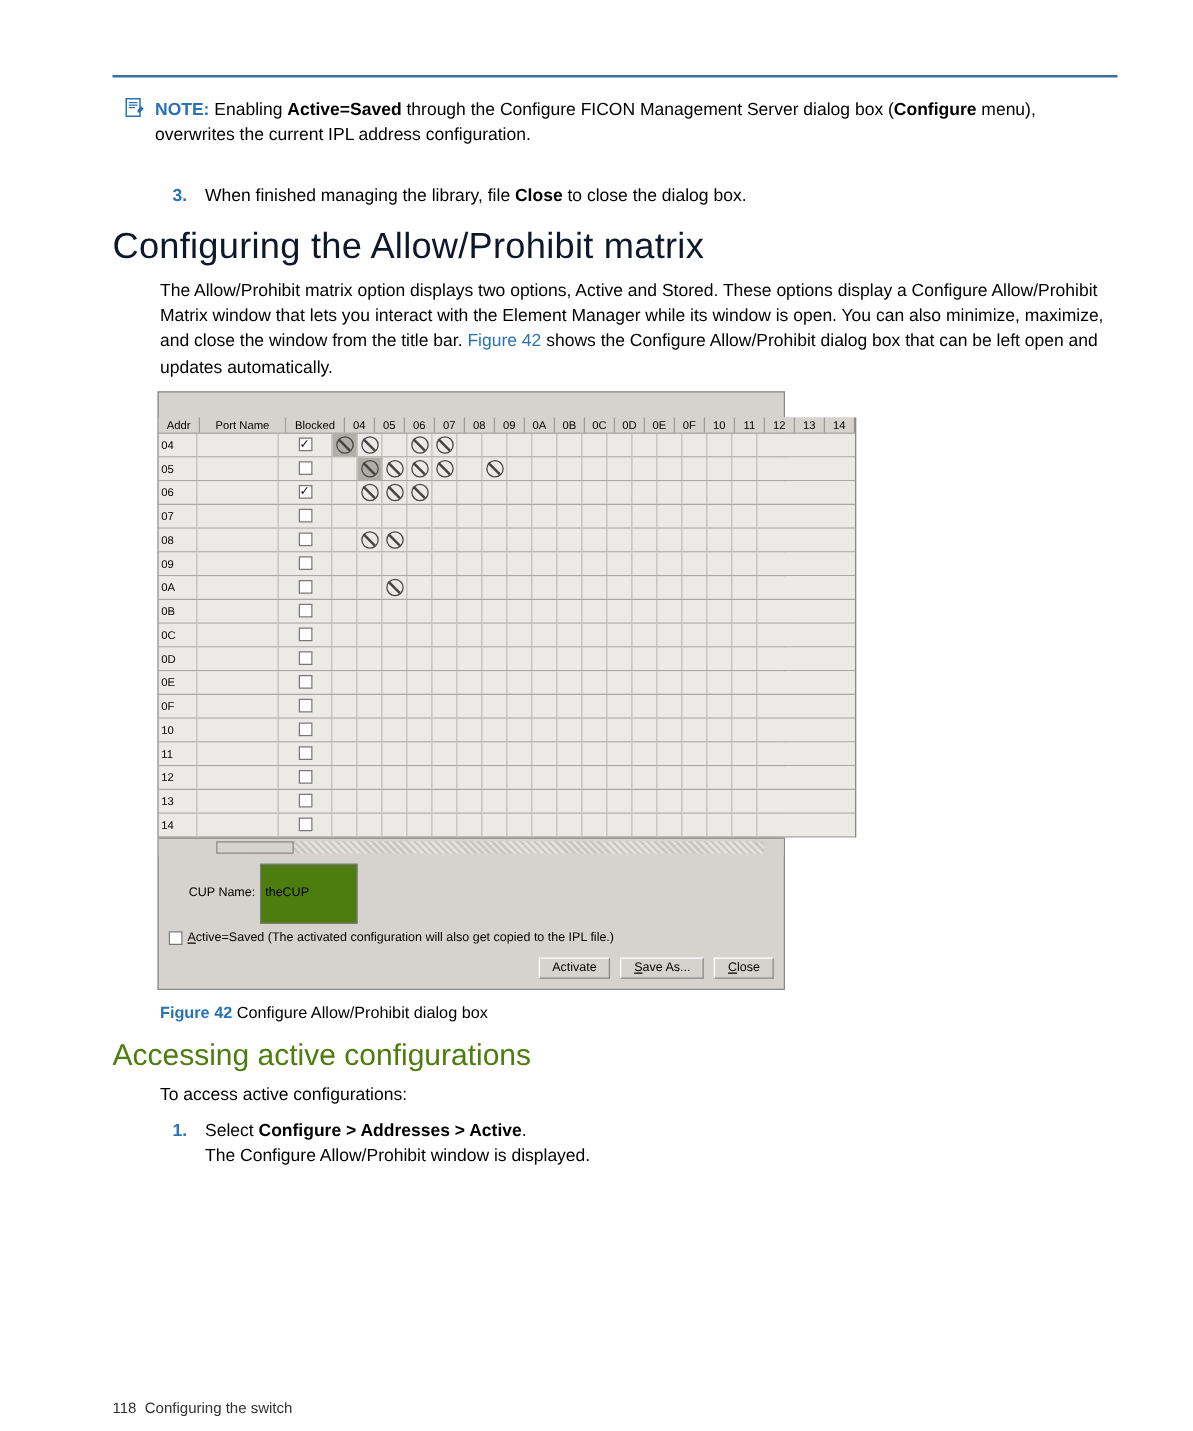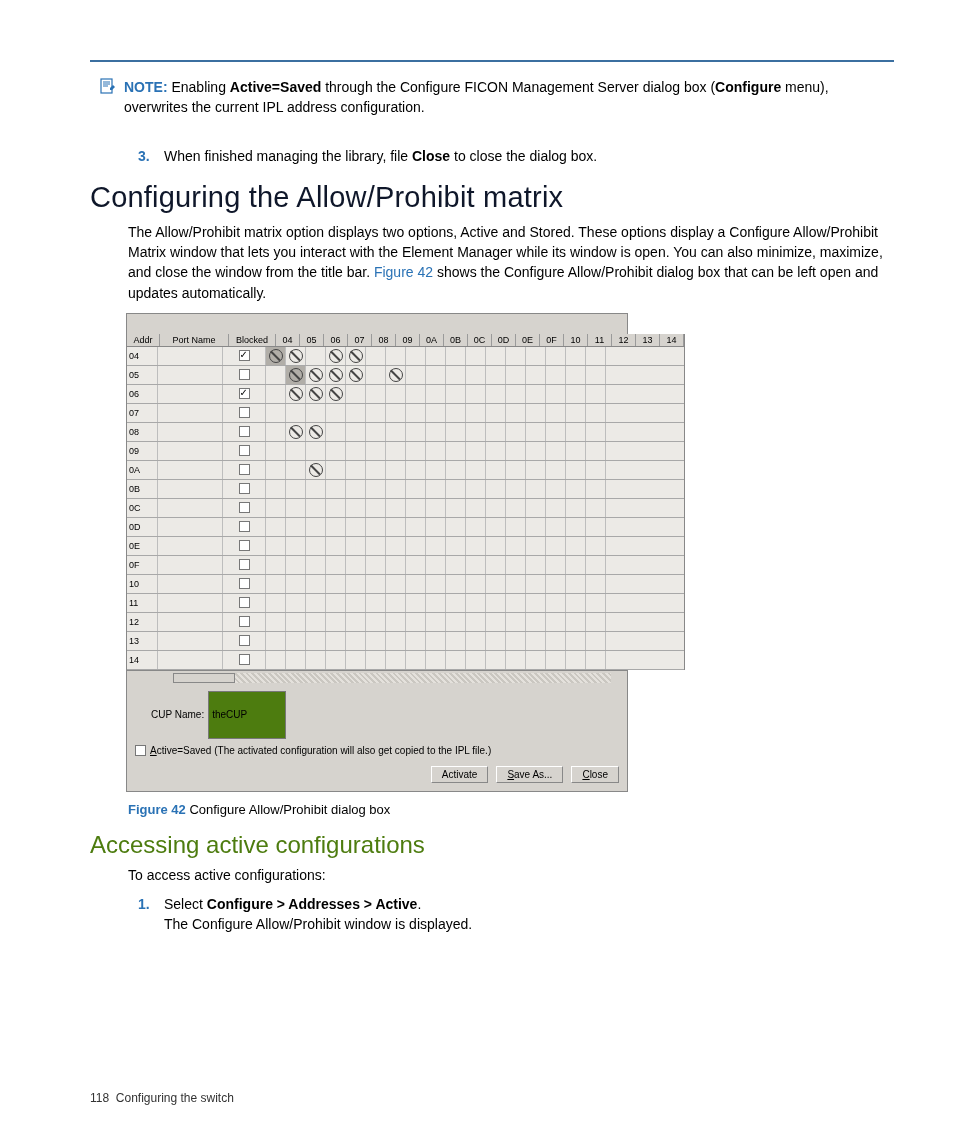--- a/index.html
+++ b/index.html
@@ -83,21 +83,21 @@
   }
   .link { color: #2a72b5; }
   .bold { font-weight: bold; }
   .figure-caption {
     font-size: 13px;
     margin: 10px 0 6px 38px;
   }
   .figure-caption .figlabel { color: #2a72b5; font-weight: bold; }
   .footer {
     position: absolute;
-    bottom: 40px;
+    bottom: 12px;
     left: 90px;
     font-size: 12px;
     color: #333;
   }
 
   
   .screenshot {
     width: 500px;
     margin-left: 36px;
     background: #d6d3ce;

